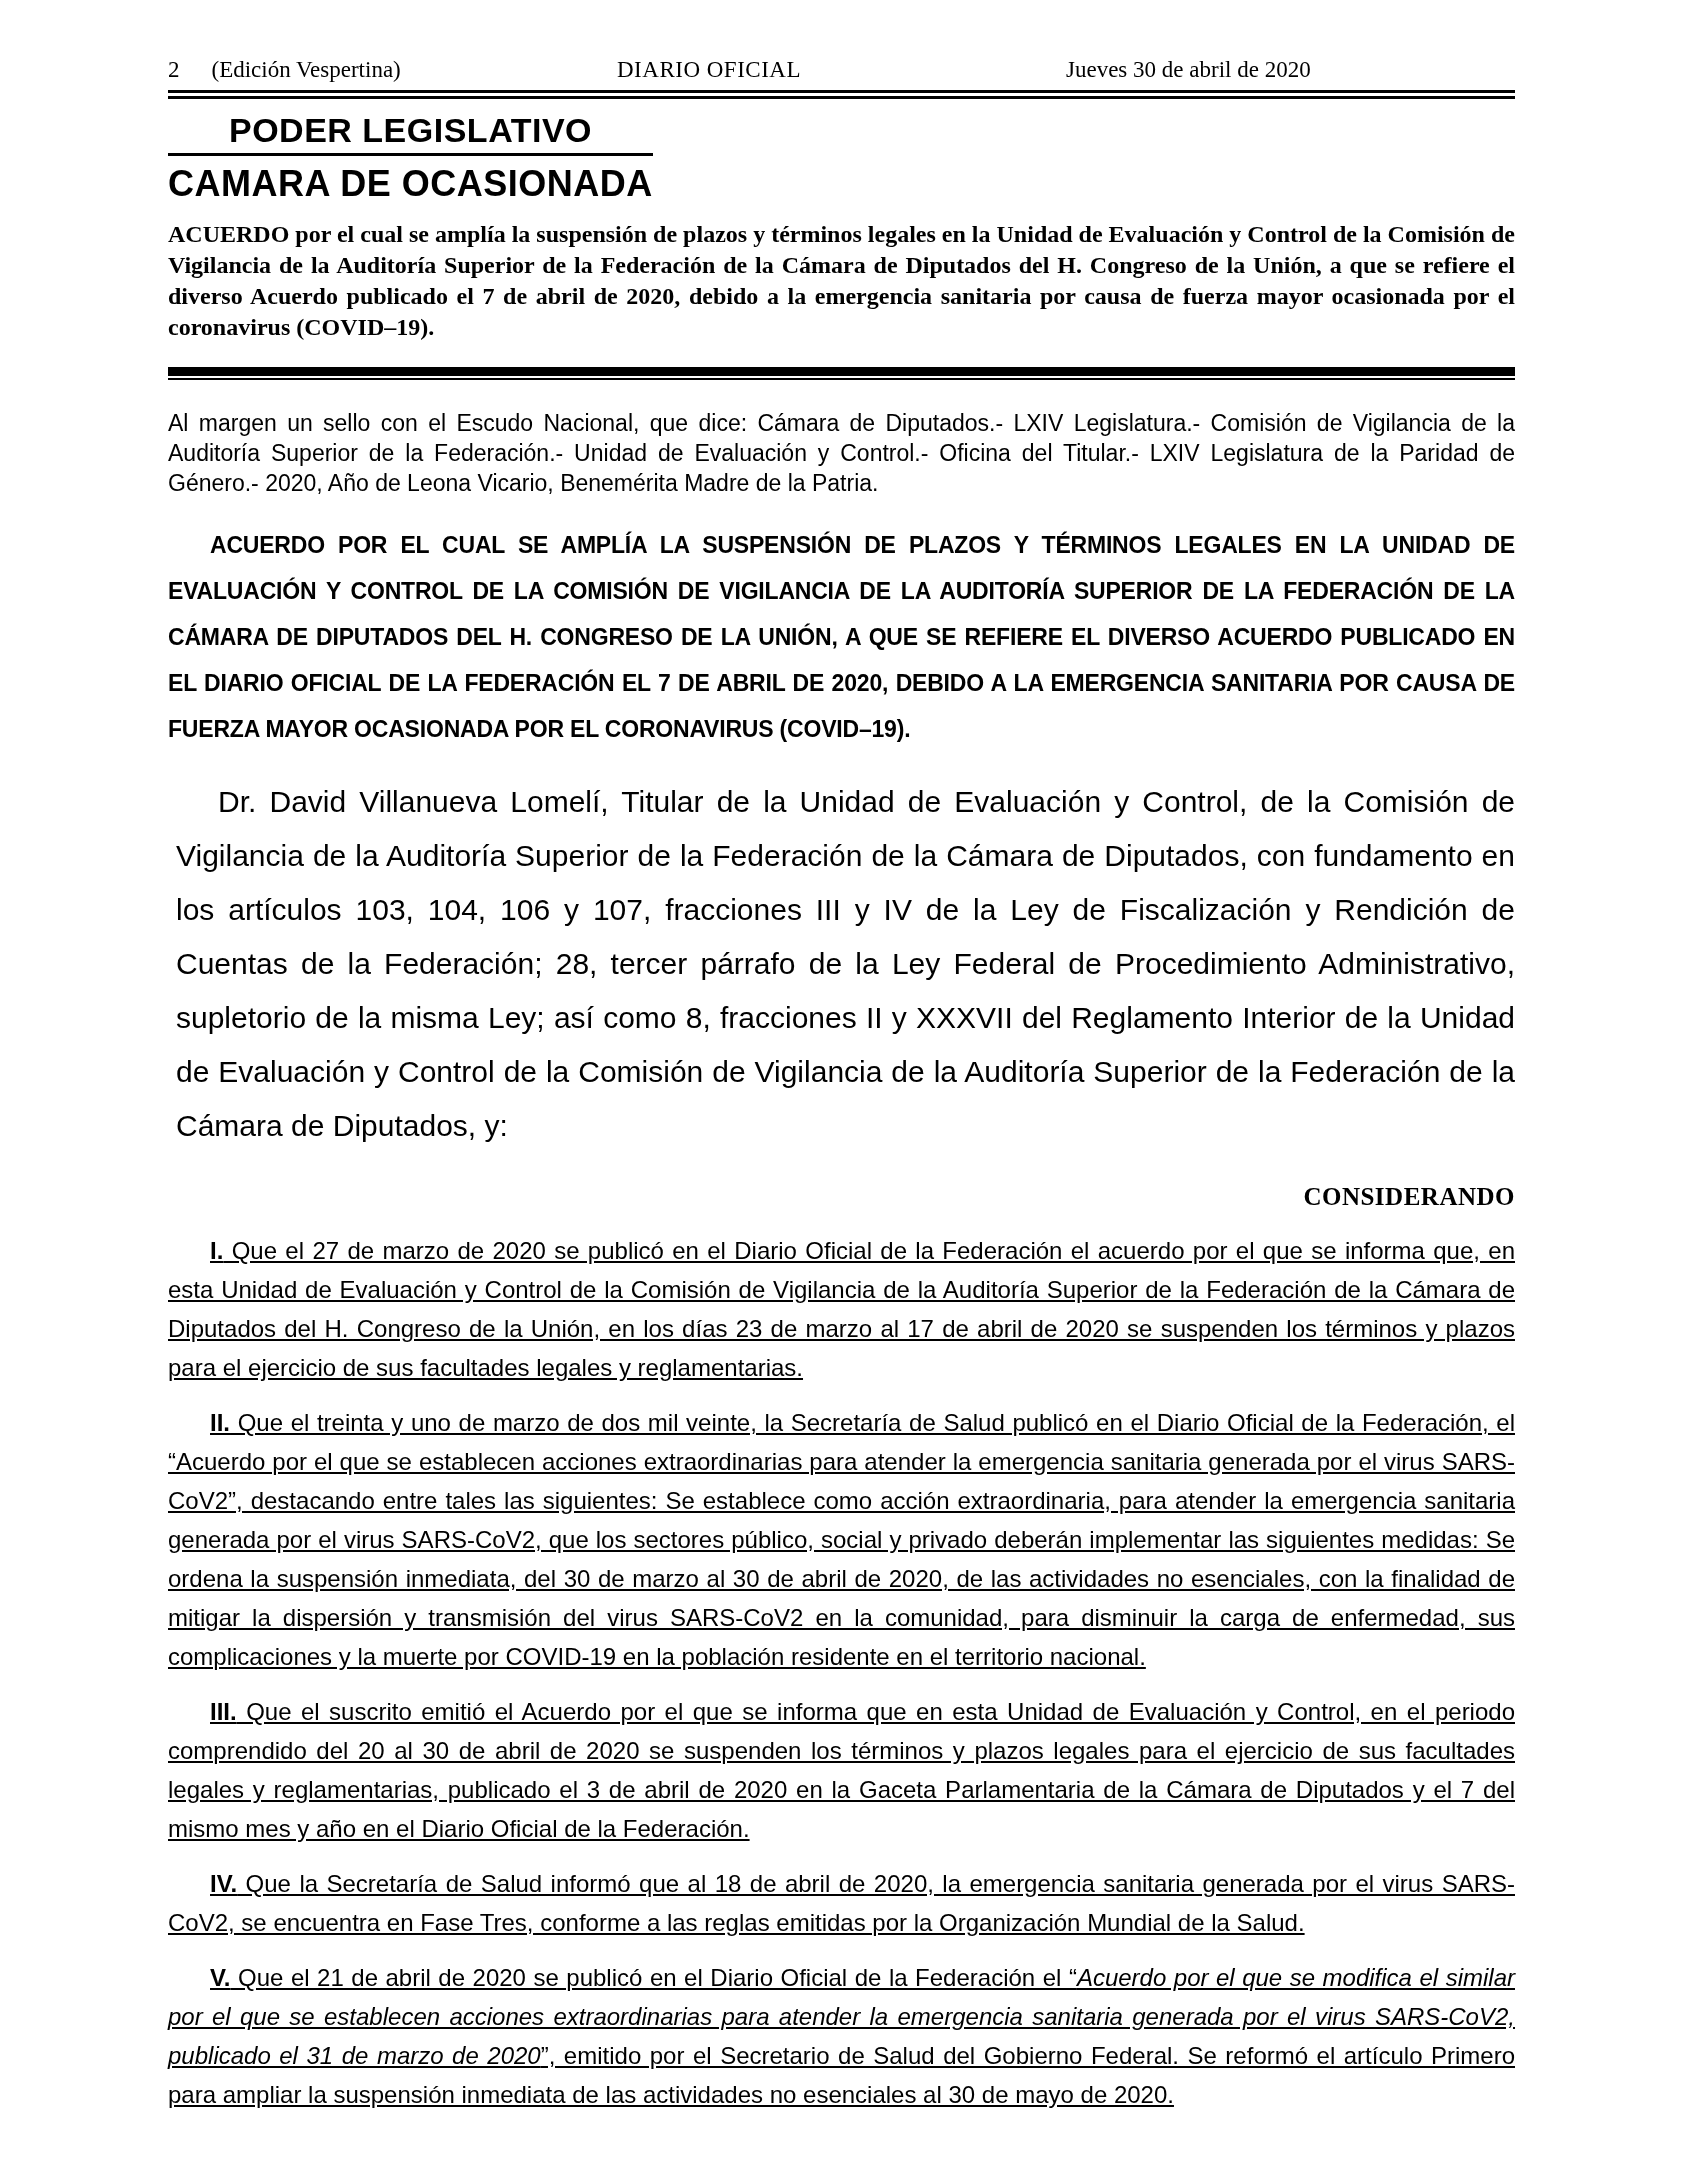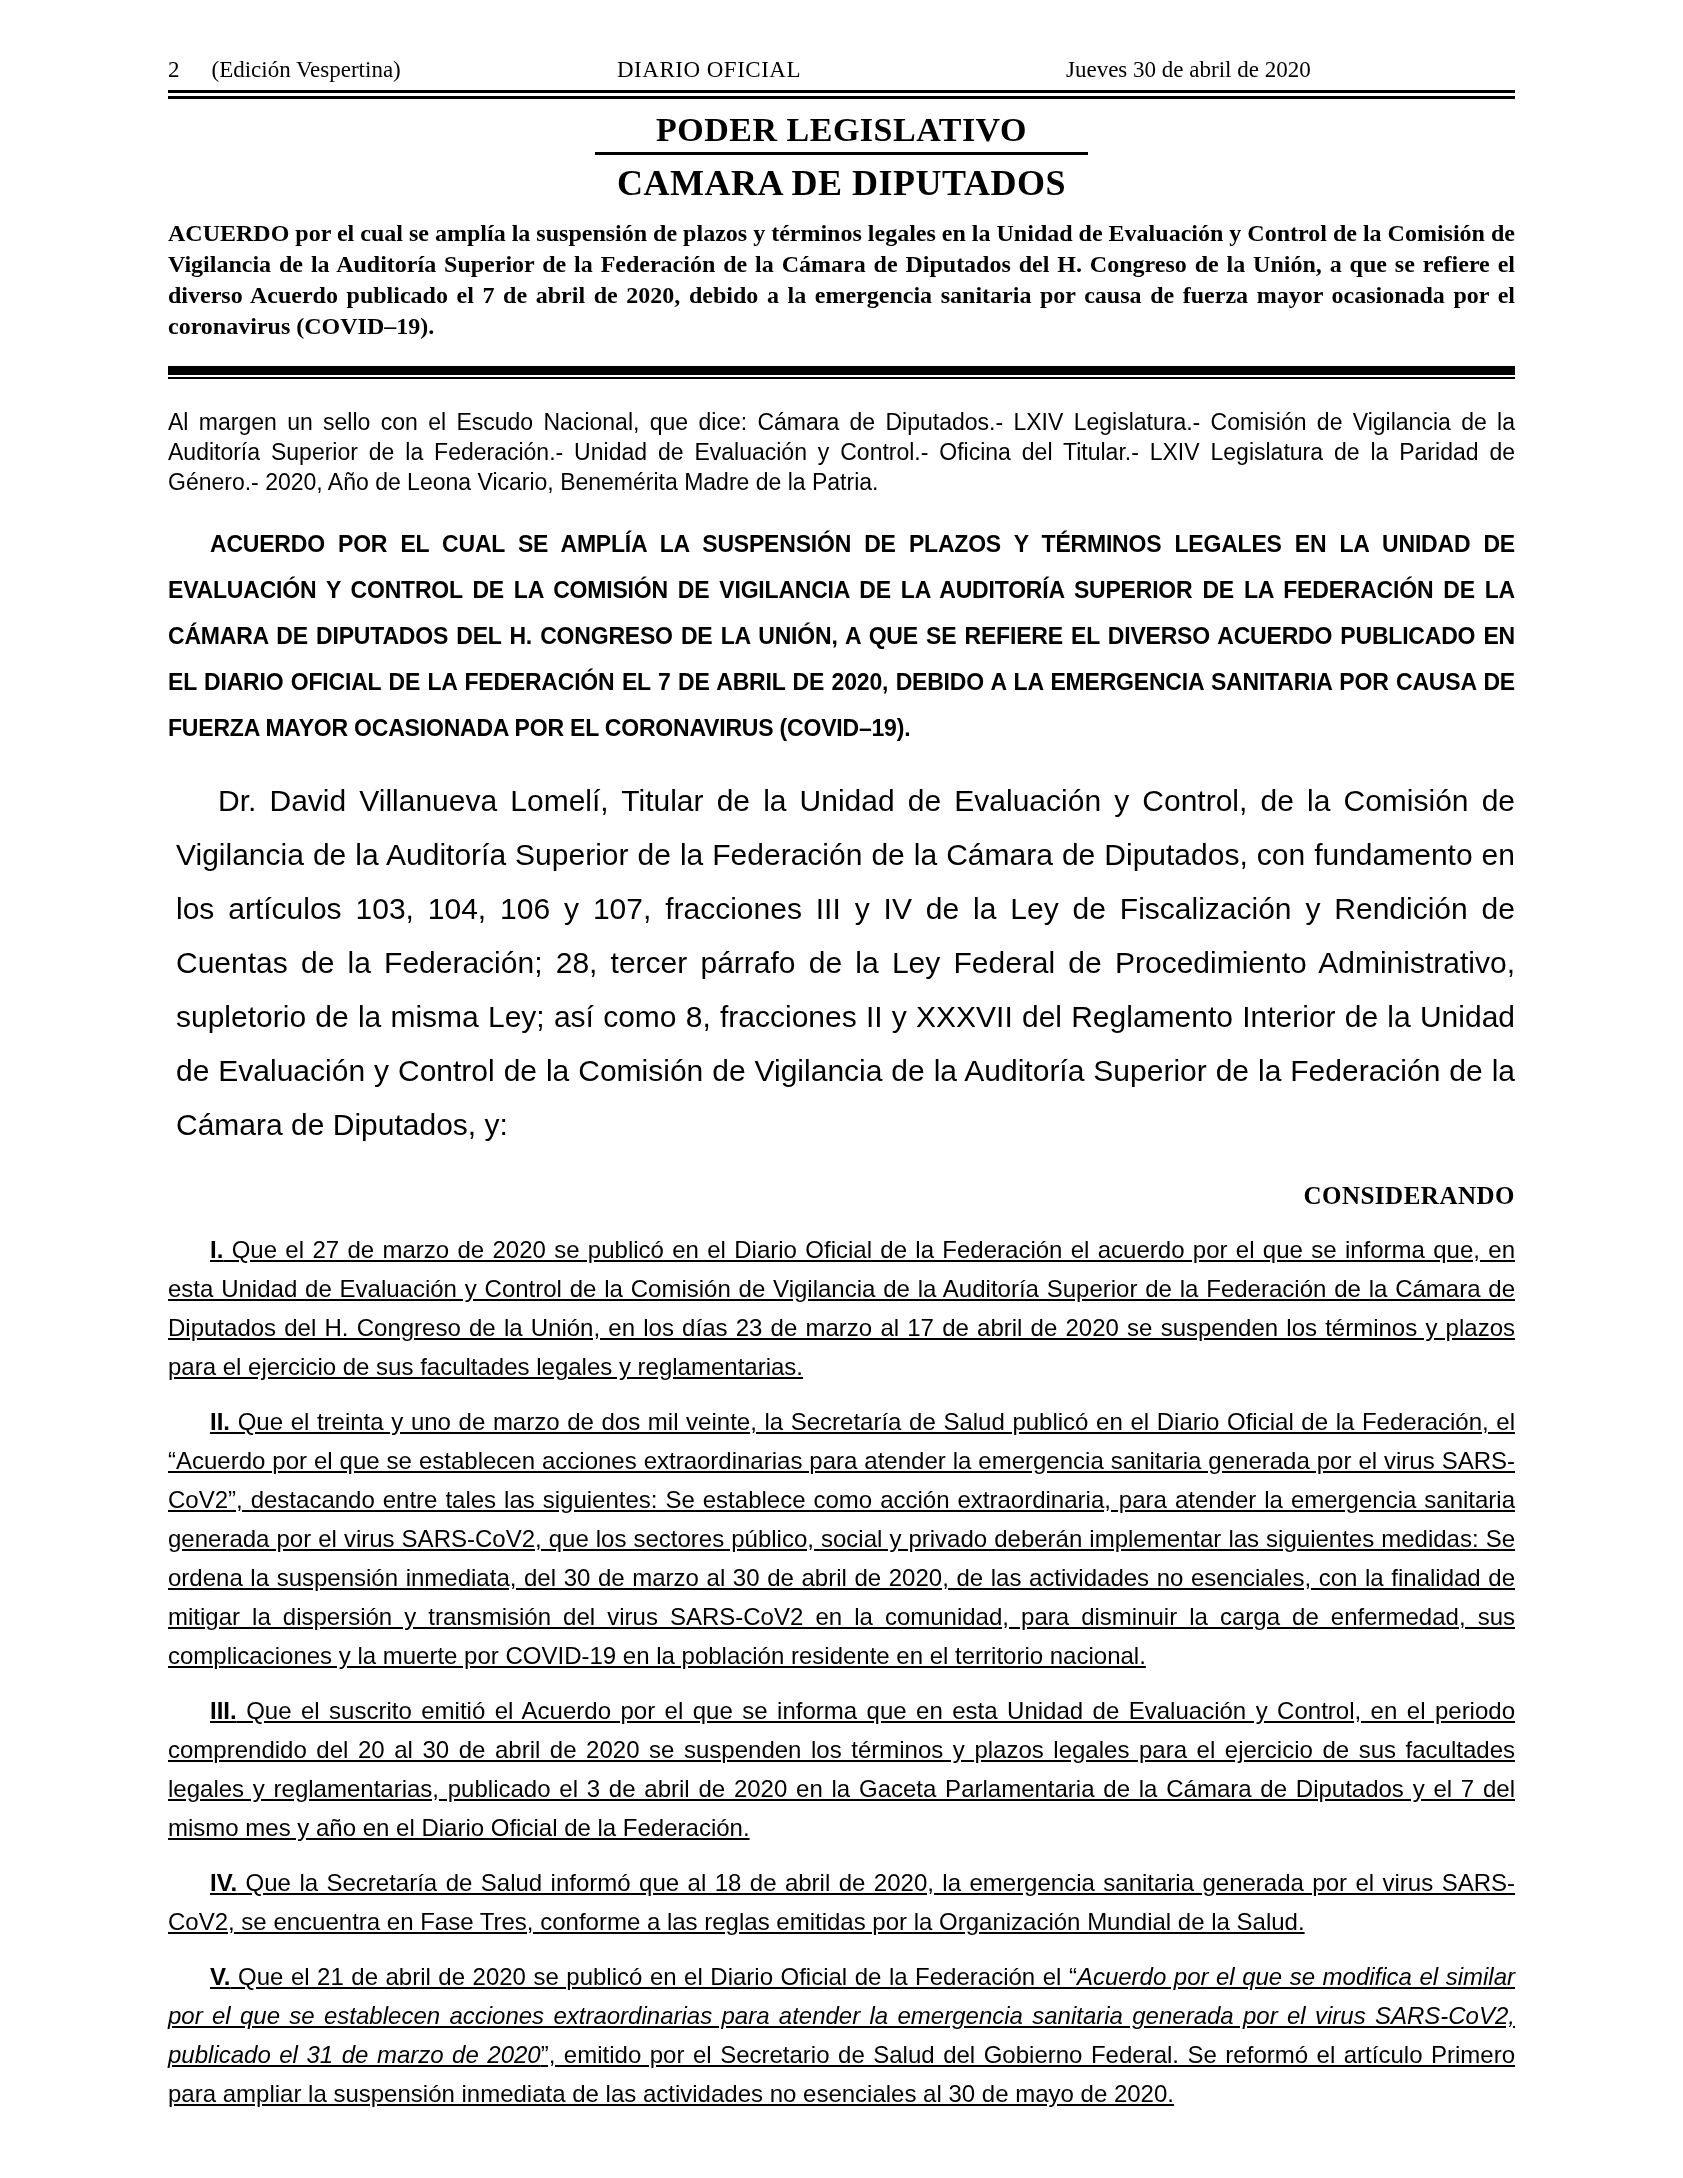--- a/index.html
+++ b/index.html
@@ -28,21 +28,21 @@
   .rh-right { flex: 1; }
 
   .double-rule {
     margin-top: 7px;
     height: 3px;
     border-top: 3px solid #000;
     border-bottom: 3px solid #000;
   }
 
   
-  .titles { text-align: center; font-family: Liberation Serif, serif; font-weight: bold; }
+  .titles { font-family: Liberation Sans, sans-serif; font-weight: bold; }
   .title-power {
     display: inline-block;
     margin-top: 12px;
     font-size: 34px;
     padding: 0 61px 3px 61px;
     border-bottom: 3px solid #000;
     letter-spacing: 0.5px;
   }
   .title-chamber {
     margin-top: 7px;
@@ -117,21 +117,21 @@
       <span>(Edición Vespertina)</span>
     </div>
     <div class="rh-center">DIARIO OFICIAL</div>
     <div class="rh-right">Jueves 30 de abril de 2020</div>
   </div>
 
   <div class="double-rule"></div>
 
   <div class="titles">
     <span class="title-power">PODER LEGISLATIVO</span>
-    <div class="title-chamber">CAMARA DE DIPUTADOS</div>
+    <div class="title-chamber">CAMARA DE OCASIONADA</div>
   </div>
 
   <p class="summary">ACUERDO por el cual se amplía la suspensión de plazos y términos legales en la Unidad de Evaluación y Control de la Comisión de Vigilancia de la Auditoría Superior de la Federación de la Cámara de Diputados del H. Congreso de la Unión, a que se refiere el diverso Acuerdo publicado el 7 de abril de 2020, debido a la emergencia sanitaria por causa de fuerza mayor ocasionada por el coronavirus (COVID–19).</p>
 
   <div class="heavy-rule"></div>
   <div class="thin-rule"></div>
 
   <p class="seal-par">Al margen un sello con el Escudo Nacional, que dice: Cámara de Diputados.- LXIV Legislatura.- Comisión de Vigilancia de la Auditoría Superior de la Federación.- Unidad de Evaluación y Control.- Oficina del Titular.- LXIV Legislatura de la Paridad de Género.- 2020, Año de Leona Vicario, Benemérita Madre de la Patria.</p>
 
   <p class="caps-par">ACUERDO POR EL CUAL SE AMPLÍA LA SUSPENSIÓN DE PLAZOS Y TÉRMINOS LEGALES EN LA UNIDAD DE EVALUACIÓN Y CONTROL DE LA COMISIÓN DE VIGILANCIA DE LA AUDITORÍA SUPERIOR DE LA FEDERACIÓN DE LA CÁMARA DE DIPUTADOS DEL H. CONGRESO DE LA UNIÓN, A QUE SE REFIERE EL DIVERSO ACUERDO PUBLICADO EN EL DIARIO OFICIAL DE LA FEDERACIÓN EL 7 DE ABRIL DE 2020, DEBIDO A LA EMERGENCIA SANITARIA POR CAUSA DE FUERZA MAYOR OCASIONADA POR EL CORONAVIRUS (COVID–19).</p>

